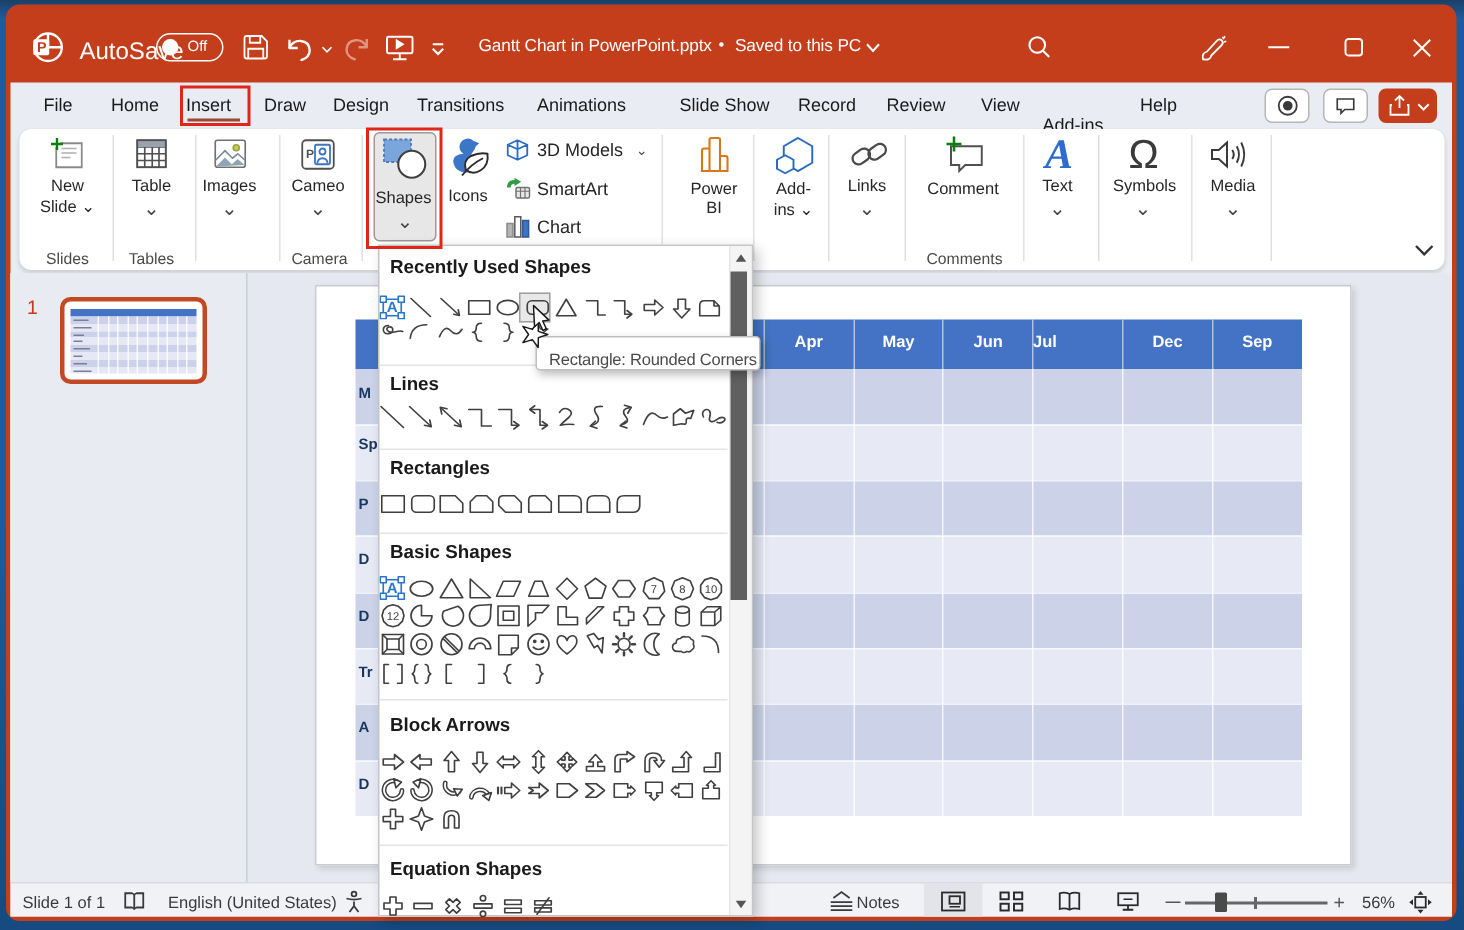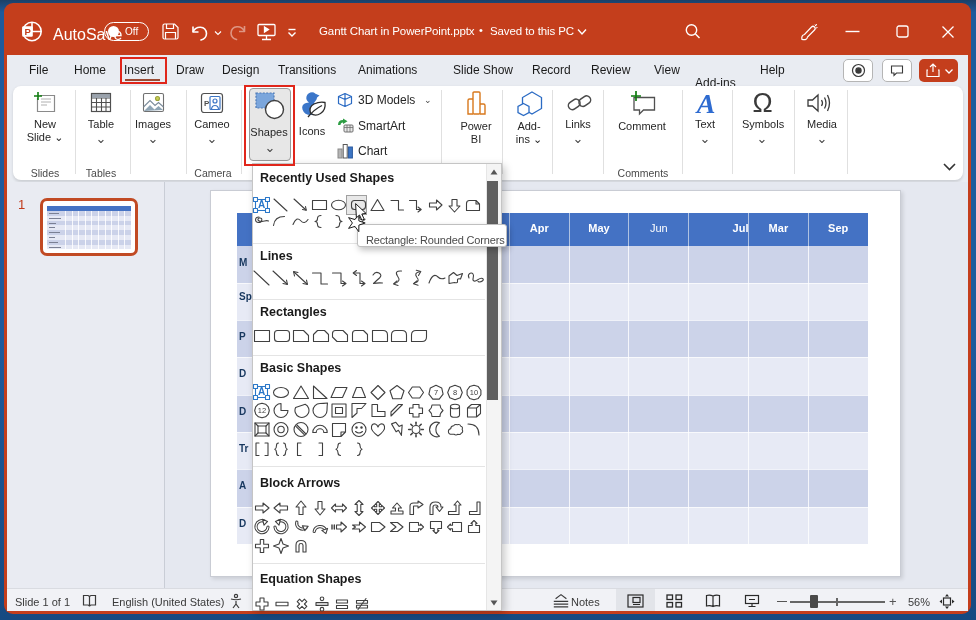--- a/index.html
+++ b/index.html
@@ -254,23 +254,23 @@
 <div class="abs" style="left:51.0px;top:5px;width:1px;height:38.4px;background:#fff;opacity:.85"></div>
 <div class="abs" style="left:57.6px;top:5px;width:1px;height:38.4px;background:#fff;opacity:.85"></div>
 <div class="abs" style="left:64.2px;top:5px;width:1px;height:38.4px;background:#fff;opacity:.85"></div>
 <div class="abs" style="left:70.8px;top:5px;width:1px;height:38.4px;background:#fff;opacity:.85"></div>
 <div class="abs" style="left:77.4px;top:5px;width:1px;height:38.4px;background:#fff;opacity:.85"></div>
 </div>
 <div class="abs" style="left:210px;top:190px;width:691px;height:387px;background:#fff;border:1px solid #c9ccd4;box-shadow:2px 2px 4px rgba(0,0,0,0.12)"></div>
 <div class="abs" style="left:237px;top:213px;width:631px;height:32.5px;background:#4472c4"></div>
 <div class="abs" style="left:509.3px;top:222px;width:59.80000000000001px;text-align:center;font-size:11px;font-weight:bold;color:#fff">Apr</div>
 <div class="abs" style="left:569.1px;top:222px;width:59.799999999999955px;text-align:center;font-size:11px;font-weight:bold;color:#fff">May</div>
-<div class="abs" style="left:628.9px;top:222px;width:59.80000000000007px;text-align:center;font-size:11px;font-weight:normal;color:#fff">Jun</div>
-<div class="abs" style="left:688.7px;top:222px;width:59.799999999999955px;text-align:right;font-size:11px;font-weight:bold;color:#fff">Jul</div>
-<div class="abs" style="left:748.5px;top:222px;width:59.799999999999955px;text-align:center;font-size:11px;font-weight:bold;color:#fff">Mar</div>
+<div class="abs" style="left:628.9px;top:222px;width:59.80000000000007px;text-align:center;font-size:11px;font-weight:bold;color:#fff">Jun</div>
+<div class="abs" style="left:688.7px;top:222px;width:59.799999999999955px;text-align:left;font-size:11px;font-weight:bold;color:#fff">Jul</div>
+<div class="abs" style="left:748.5px;top:222px;width:59.799999999999955px;text-align:center;font-size:11px;font-weight:bold;color:#fff">Dec</div>
 <div class="abs" style="left:808.3px;top:222px;width:59.80000000000007px;text-align:center;font-size:11px;font-weight:bold;color:#fff">Sep</div>
 <div class="abs" style="left:508.8px;top:213px;width:1px;height:32.5px;background:#dde4f0;opacity:.7"></div>
 <div class="abs" style="left:568.6px;top:213px;width:1px;height:32.5px;background:#dde4f0;opacity:.7"></div>
 <div class="abs" style="left:628.4px;top:213px;width:1px;height:32.5px;background:#dde4f0;opacity:.7"></div>
 <div class="abs" style="left:688.2px;top:213px;width:1px;height:32.5px;background:#dde4f0;opacity:.7"></div>
 <div class="abs" style="left:748.0px;top:213px;width:1px;height:32.5px;background:#dde4f0;opacity:.7"></div>
 <div class="abs" style="left:807.8px;top:213px;width:1px;height:32.5px;background:#dde4f0;opacity:.7"></div>
 <div class="abs" style="left:237px;top:245.5px;width:631px;height:37.3px;background:#ccd3e9"></div>
 <div class="abs" style="left:237px;top:282.8px;width:631px;height:37.3px;background:#e7eaf5"></div>
 <div class="abs" style="left:237px;top:320.1px;width:631px;height:37.3px;background:#ccd3e9"></div>

